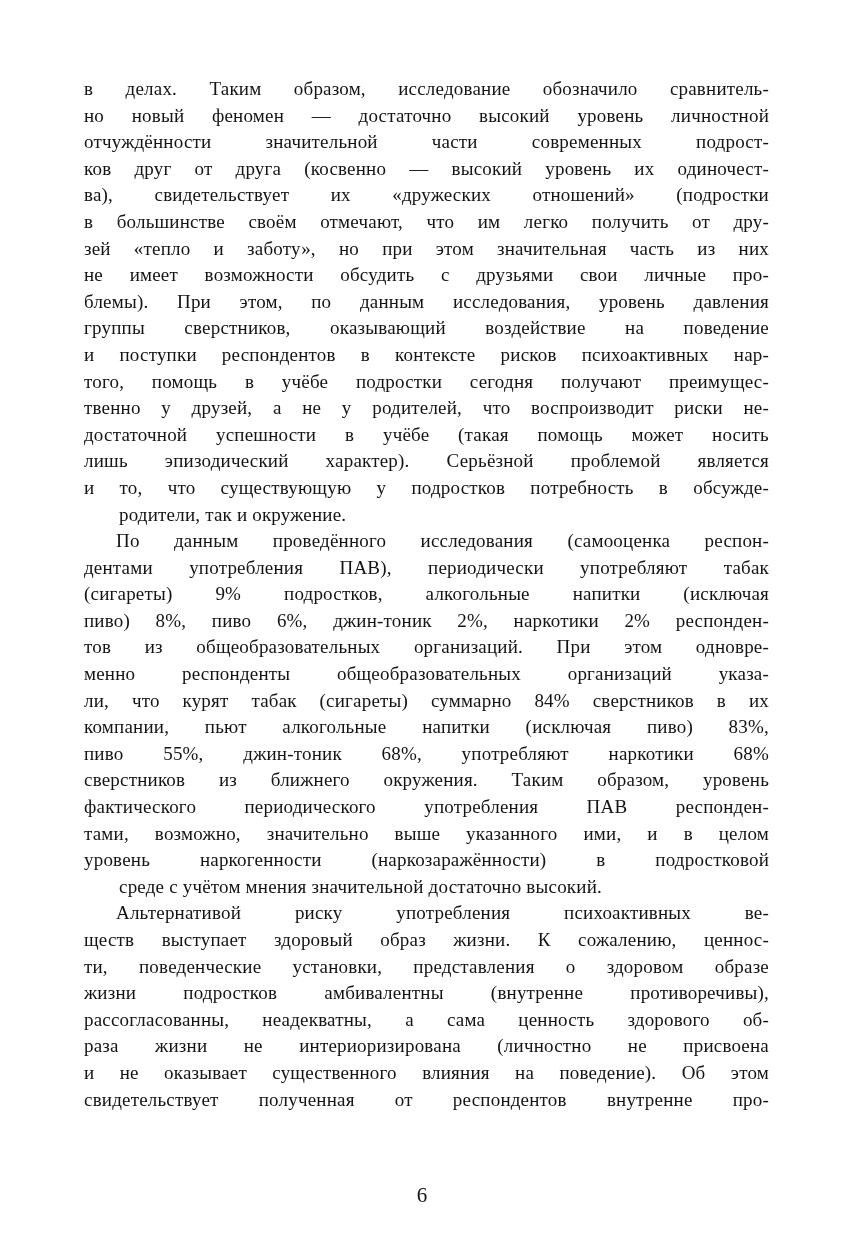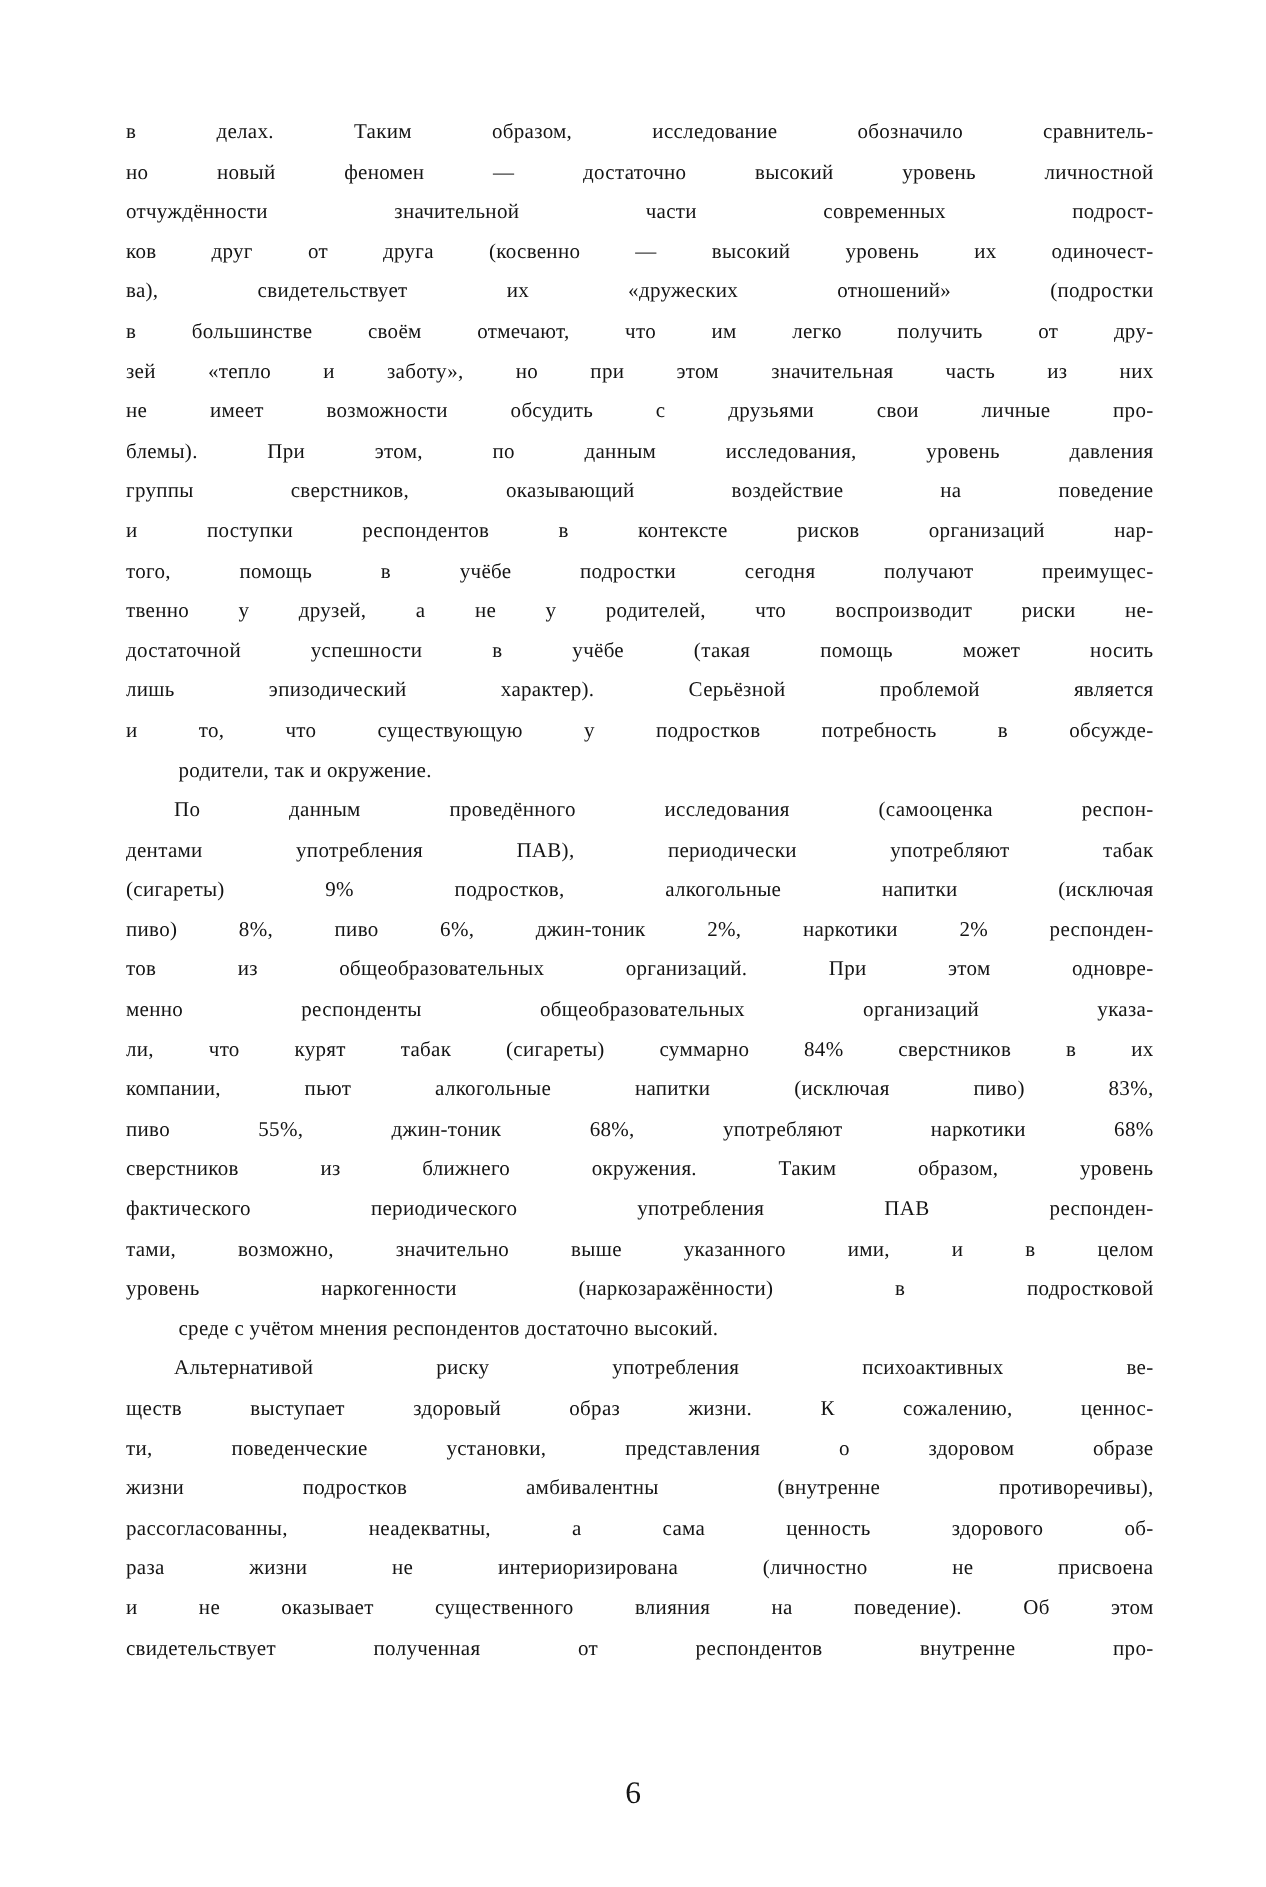--- a/index.html
+++ b/index.html
@@ -20,21 +20,21 @@
     position: absolute;
     left: 84px;
     top: 76px;
     width: 685px;
   }
   .paragraph {
     margin: 0;
     padding: 0;
   }
   .line {
-    font-size: 14px;
+    font-size: 19px;
     line-height: 26.6px;
     height: 26.6px;
     overflow: hidden;
     text-align: justify;
     text-align-last: justify;
     letter-spacing: 0.2px;
     white-space: normal;
   }
   .line.indent {
     text-indent: 32px;
@@ -62,21 +62,21 @@
         <div class="line">в делах. Таким образом, исследование обозначило сравнитель-</div>
         <div class="line">но новый феномен — достаточно высокий уровень личностной</div>
         <div class="line">отчуждённости значительной части современных подрост-</div>
         <div class="line">ков друг от друга (косвенно — высокий уровень их одиночест-</div>
         <div class="line">ва), свидетельствует их «дружеских отношений» (подростки</div>
         <div class="line">в большинстве своём отмечают, что им легко получить от дру-</div>
         <div class="line">зей «тепло и заботу», но при этом значительная часть из них</div>
         <div class="line">не имеет возможности обсудить с друзьями свои личные про-</div>
         <div class="line">блемы). При этом, по данным исследования, уровень давления</div>
         <div class="line">группы сверстников, оказывающий воздействие на поведение</div>
-        <div class="line">и поступки респондентов в контексте рисков организаций нар-</div>
+        <div class="line">и поступки респондентов в контексте рисков психоактивных нар-</div>
         <div class="line">того, помощь в учёбе подростки сегодня получают преимущес-</div>
         <div class="line">твенно у друзей, а не у родителей, что воспроизводит риски не-</div>
         <div class="line">достаточной успешности в учёбе (такая помощь может носить</div>
         <div class="line">лишь эпизодический характер). Серьёзной проблемой является</div>
         <div class="line">и то, что существующую у подростков потребность в обсужде-</div>
         <div class="line para-end">родители, так и окружение.</div>
       </div>
       <div class="paragraph">
         <div class="line indent">По данным проведённого исследования (самооценка респон-</div>
         <div class="line">дентами употребления ПАВ), периодически употребляют табак</div>
@@ -84,21 +84,21 @@
         <div class="line">пиво) 8%, пиво 6%, джин-тоник 2%, наркотики 2% респонден-</div>
         <div class="line">тов из общеобразовательных организаций. При этом одновре-</div>
         <div class="line">менно респонденты общеобразовательных организаций указа-</div>
         <div class="line">ли, что курят табак (сигареты) суммарно 84% сверстников в их</div>
         <div class="line">компании, пьют алкогольные напитки (исключая пиво) 83%,</div>
         <div class="line">пиво 55%, джин-тоник 68%, употребляют наркотики 68%</div>
         <div class="line">сверстников из ближнего окружения. Таким образом, уровень</div>
         <div class="line">фактического периодического употребления ПАВ респонден-</div>
         <div class="line">тами, возможно, значительно выше указанного ими, и в целом</div>
         <div class="line">уровень наркогенности (наркозаражённости) в подростковой</div>
-        <div class="line para-end">среде с учётом мнения респондентов достаточно высокий.</div>
+        <div class="line para-end">среде с учётом мнения значительной достаточно высокий.</div>
       </div>
       <div class="paragraph">
         <div class="line indent">Альтернативой риску употребления психоактивных ве-</div>
         <div class="line">ществ выступает здоровый образ жизни. К сожалению, ценнос-</div>
         <div class="line">ти, поведенческие установки, представления о здоровом образе</div>
         <div class="line">жизни подростков амбивалентны (внутренне противоречивы),</div>
         <div class="line">рассогласованны, неадекватны, а сама ценность здорового об-</div>
         <div class="line">раза жизни не интериоризирована (личностно не присвоена</div>
         <div class="line">и не оказывает существенного влияния на поведение). Об этом</div>
         <div class="line">свидетельствует полученная от респондентов внутренне про-</div>

